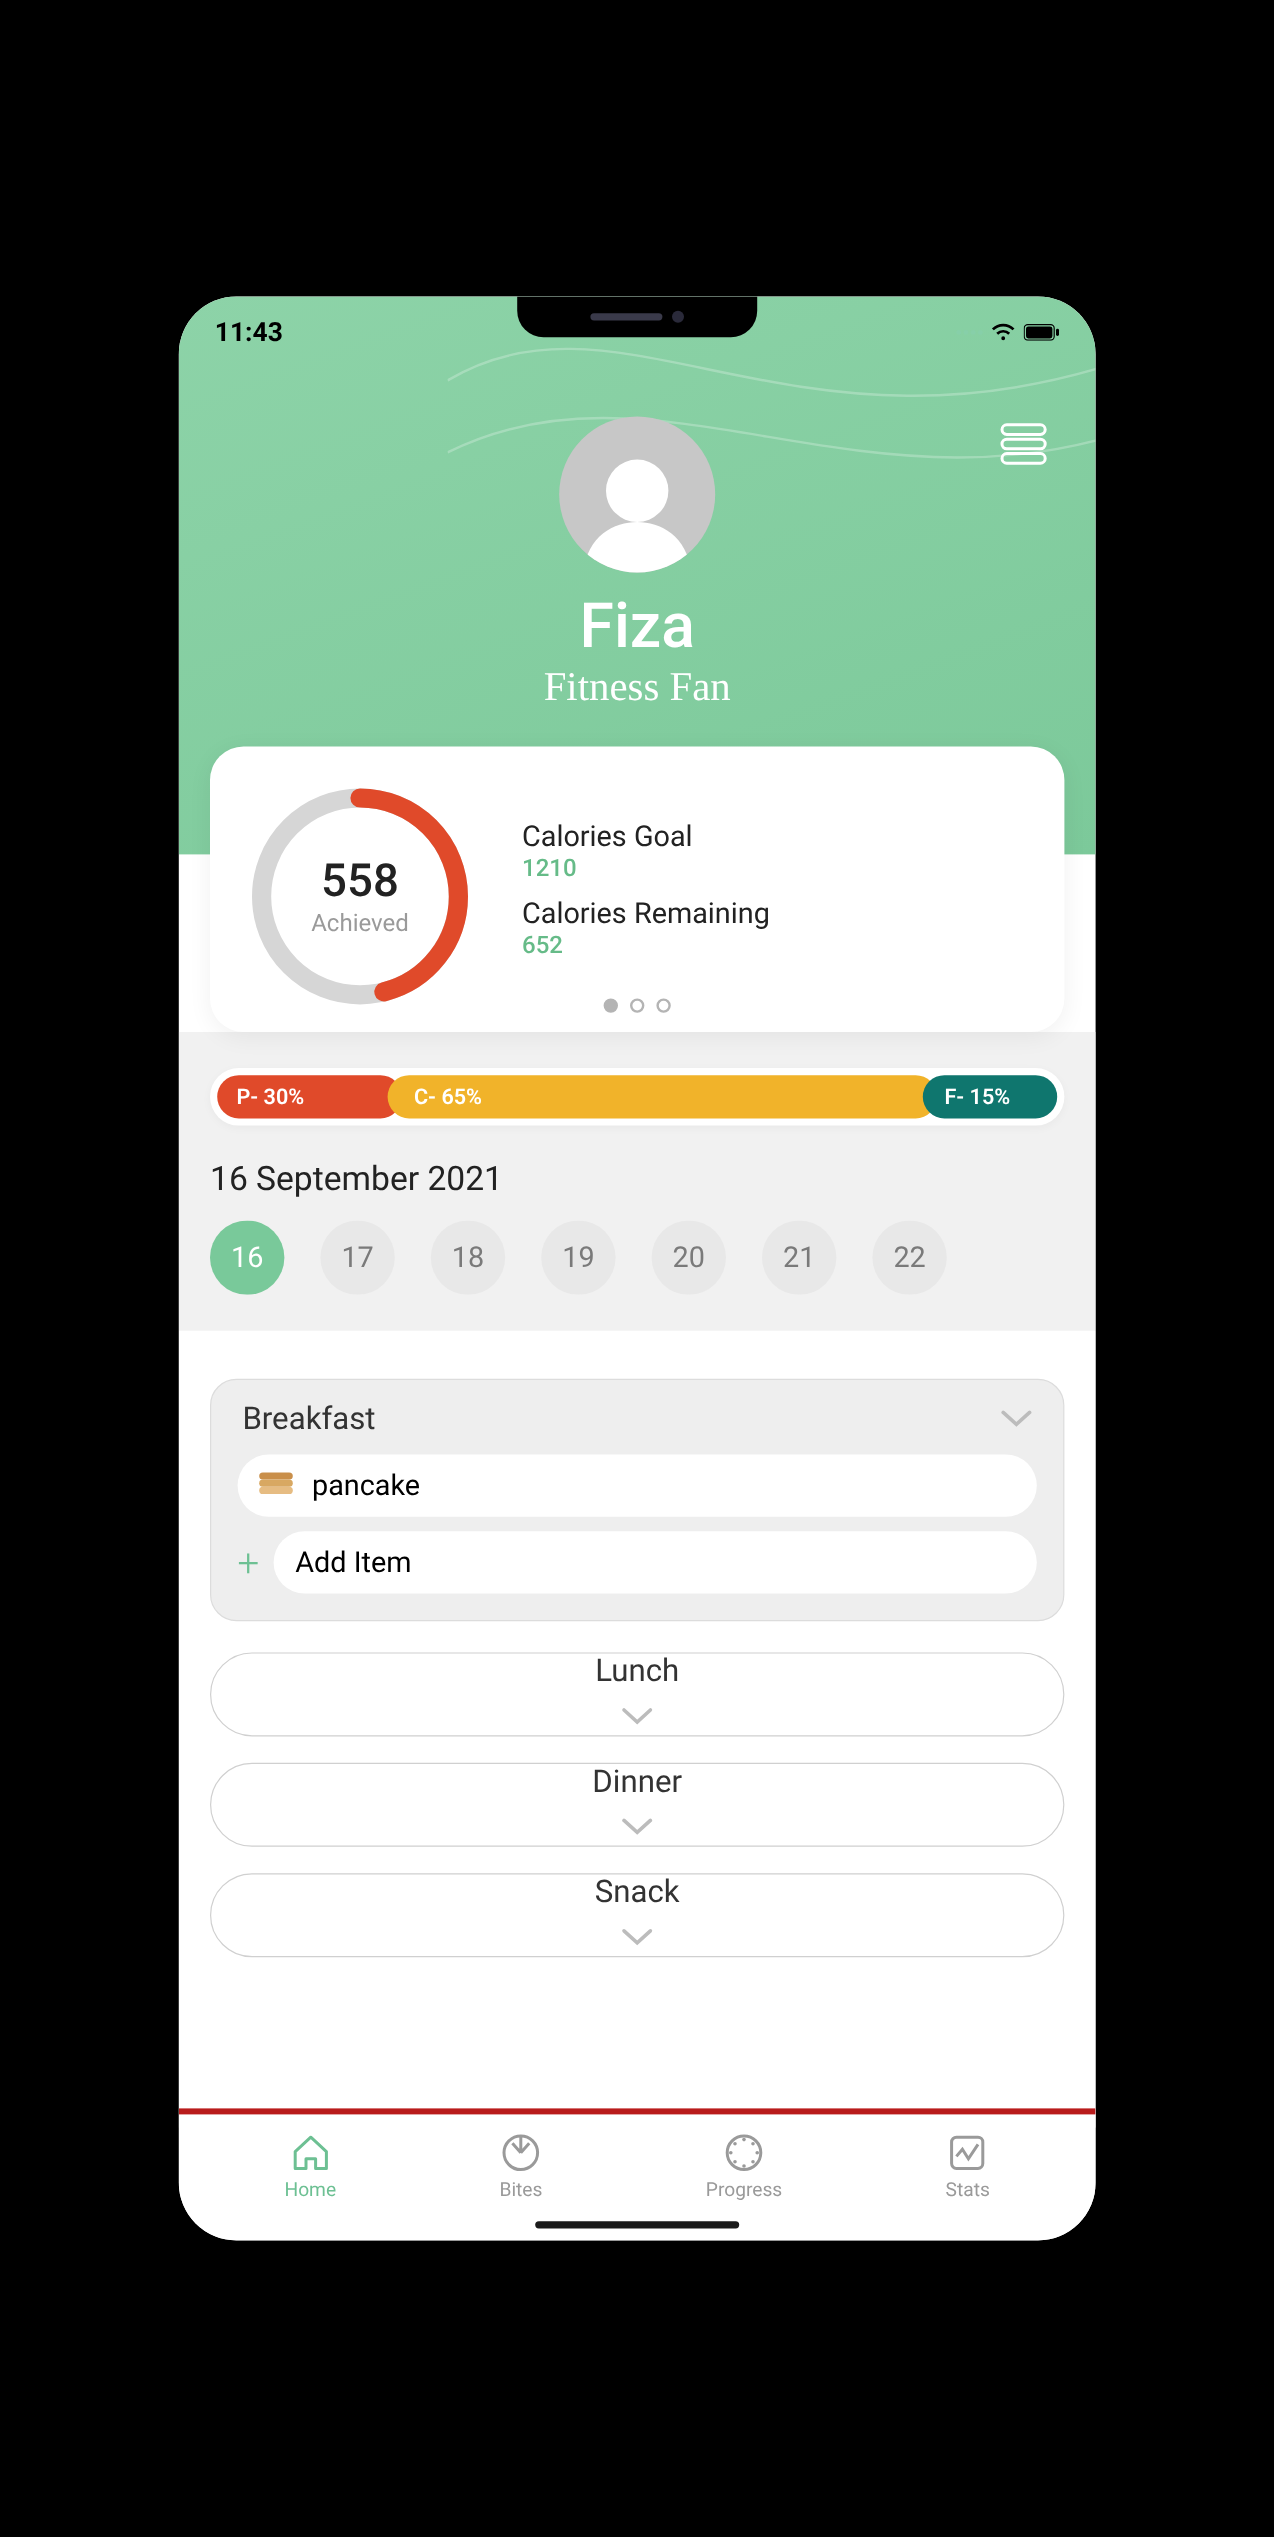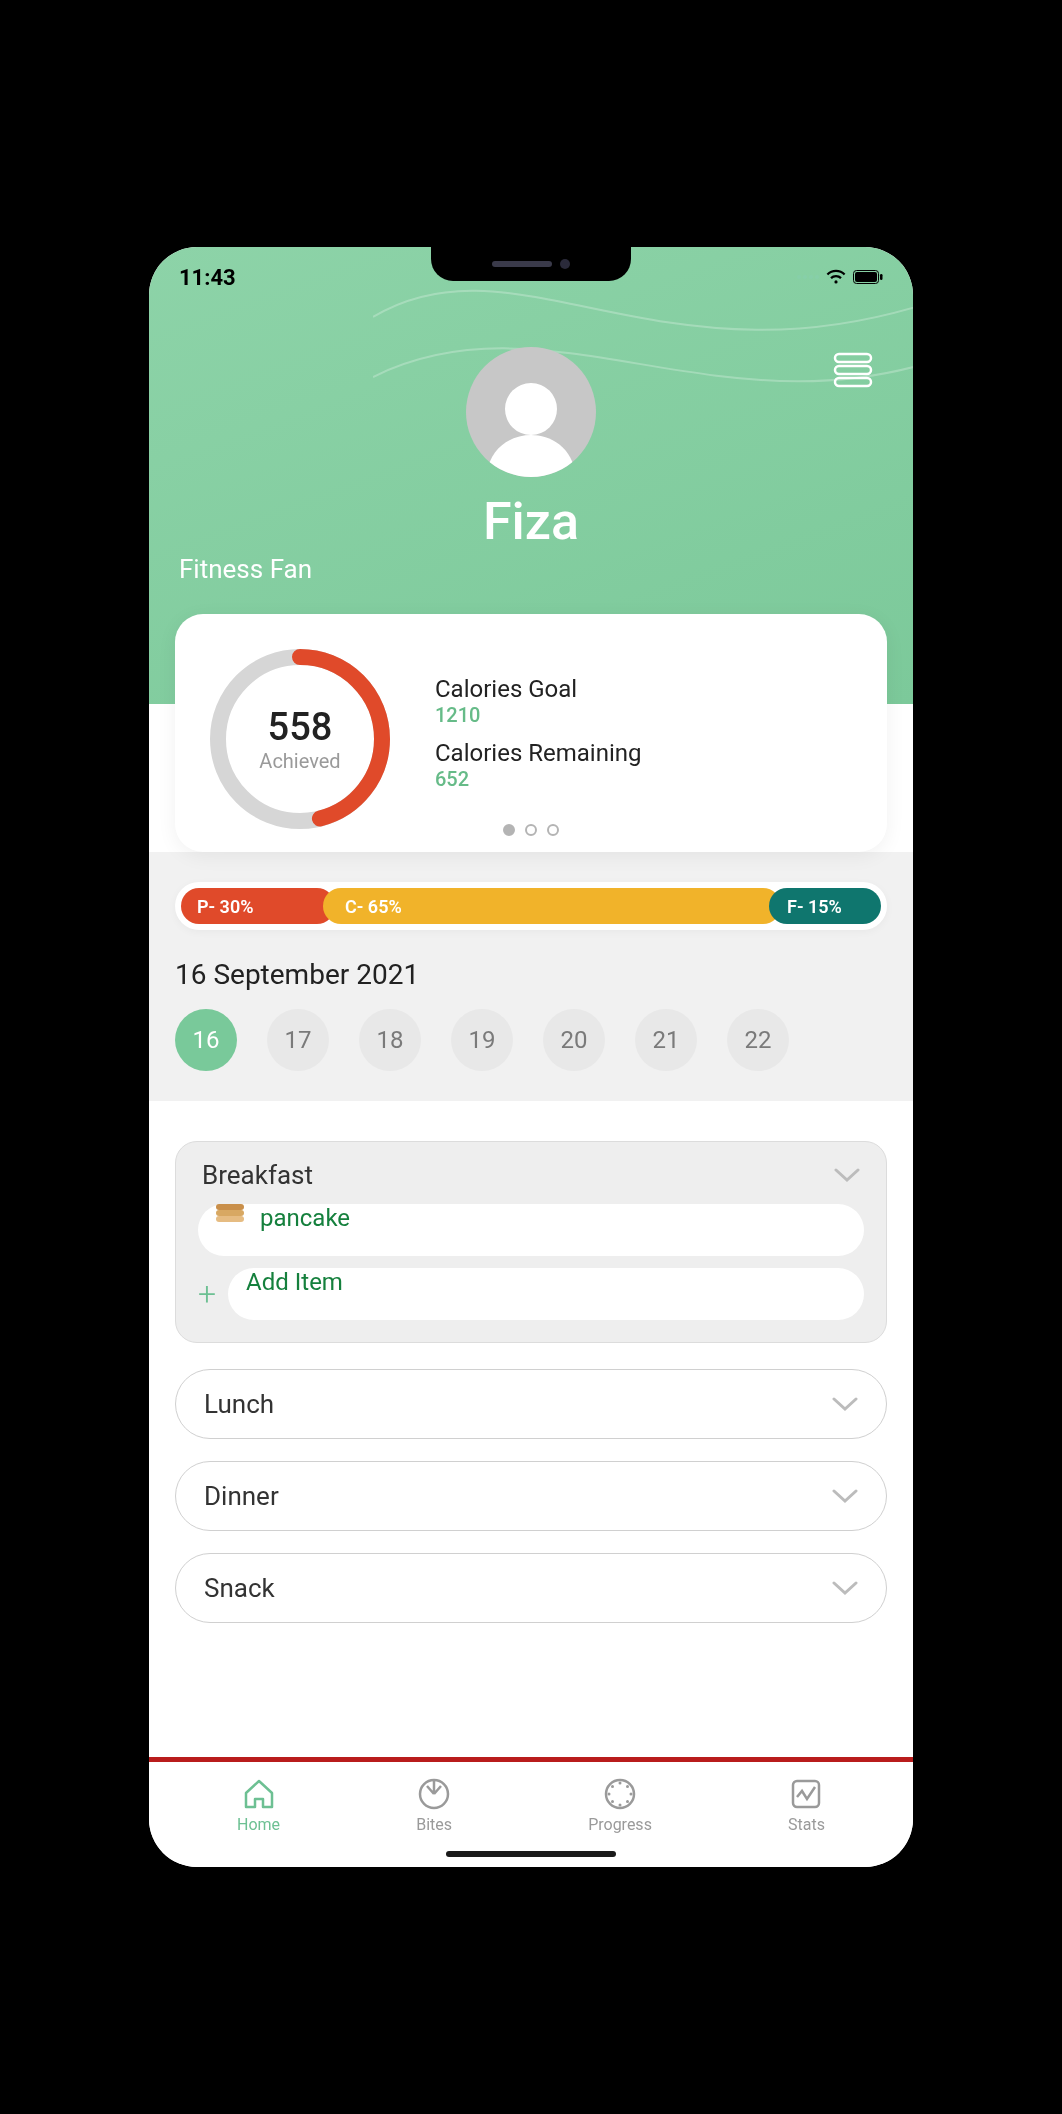--- a/index.html
+++ b/index.html
@@ -16,21 +16,21 @@
 .dots span { width: 4px; height: 4px; border-radius: 50%; background: #87cfa9; }
 .wifi-svg, .battery-svg { display: block; }
 .header-green { background: linear-gradient(160deg, #8dd3a8 0%, #7cc99a 100%); position: relative; padding: 80px 30px 120px; }
 .header-wave { position: absolute; inset: 0; overflow: hidden; pointer-events: none; }
 .header-wave svg { position: absolute; top: -50px; right: -60px; width: 600px; opacity: 0.25; }
 .menu-icon { position: absolute; top: 105px; right: 40px; z-index: 10; }
 .menu-icon svg { display: block; }
 .avatar { width: 130px; height: 130px; border-radius: 50%; background: #c7c7c7; margin: 20px auto 14px; overflow: hidden; position: relative; }
 .avatar svg { position: absolute; bottom: -6px; left: 50%; transform: translateX(-50%); }
 .username { color: #fff; font-size: 52px; font-weight: 500; text-align: center; }
-.subtitle { color: #fff; font-size: 26px; font-weight: 400; margin-top: 2px; }
+.subtitle { color: #fff; font-size: 34px; font-weight: 400; text-align: center; margin-top: 2px; font-family: Liberation Serif, serif; }
 .card { background: #fff; border-radius: 28px; margin: -90px 26px 0; padding: 30px 30px 18px; box-shadow: 0 4px 20px rgba(0,0,0,0.06); position: relative; z-index: 5; display: flex; align-items: center; gap: 40px; }
 .ring-wrap { position: relative; width: 190px; height: 190px; flex-shrink: 0; }
 .ring-wrap svg { transform: rotate(-90deg); }
 .ring-center { position: absolute; inset: 0; display: flex; flex-direction: column; align-items: center; justify-content: center; }
 .ring-number { font-size: 38px; font-weight: 500; color: #222; }
 .ring-label { font-size: 20px; color: #9a9a9a; }
 .cal-info .cal-block { margin-bottom: 12px; }
 .cal-title { font-size: 24px; color: #222; }
 .cal-value { font-size: 20px; color: #66bb88; font-weight: 500; }
 .card-dots { position: absolute; bottom: 16px; left: 0; right: 0; display: flex; justify-content: center; gap: 10px; }
@@ -43,31 +43,31 @@
 .macro-c { background: #f1b32a; flex: 1; margin-left: -12px; padding-left: 22px; }
 .macro-f { background: #0f766e; width: 16%; margin-left: -12px; padding-left: 18px; }
 .date-heading { font-size: 28px; color: #222; margin: 28px 0 18px; }
 .days-row { display: flex; gap: 30px; overflow: hidden; }
 .day-chip { width: 62px; height: 62px; border-radius: 50%; background: #e8e8e8; display: flex; align-items: center; justify-content: center; font-size: 24px; color: #7a7a7a; flex-shrink: 0; }
 .day-chip.active { background: #79c99a; color: #fff; }
 .meals-area { background: #fff; padding: 40px 26px 120px; }
 .meal-card-expanded { background: #eeeeee; border: 1px solid #dcdcdc; border-radius: 22px; padding: 18px 22px 22px; margin-bottom: 26px; }
 .meal-header { display: flex; justify-content: space-between; align-items: center; font-size: 26px; color: #333; margin: 0 4px 14px; }
 .chevron { color: #bcbcbc; }
-.food-row, .add-row { background: #fff; border-radius: 999px; height: 52px; display: flex; padding: 0 18px; gap: 16px; font-size: 24px; color: #15803d; margin-bottom: 12px; }
+.food-row, .add-row { background: #fff; border-radius: 999px; height: 52px; display: flex; align-items: center; padding: 0 18px; gap: 16px; font-size: 24px; color: #000000; margin-bottom: 12px; }
 .add-row { margin-bottom: 0; }
 .pancake-icon { width: 28px; height: 22px; position: relative; }
 .pancake-icon span { position: absolute; left: 0; right: 0; height: 6px; border-radius: 3px; background: #d8a862; }
 .pancake-icon span:nth-child(1){top:0;background:#c98f4a;} 
 .pancake-icon span:nth-child(2){top:6px;} 
 .pancake-icon span:nth-child(3){top:12px;background:#e6bc82;}
 .add-plus { color: #6dc093; font-size: 32px; font-weight: 300; line-height: 1; }
 .add-row-wrap { display: flex; align-items: center; gap: 12px; }
 .add-row-wrap .add-row { flex: 1; }
-.meal-pill { border: 1px solid #d0d0d0; border-radius: 999px; height: 70px; display: flex; align-items: center; justify-content: space-between; padding: 0 28px; font-size: 26px; color: #333; margin-bottom: 22px; }
+.meal-pill { border: 1px solid #d0d0d0; border-radius: 999px; height: 70px; display: flex; align-items: center; justify-content: space-between; padding: 0 28px; font-size: 26px; color: #333; margin-bottom: 22px; flex-direction: column; }
 .bottom-nav { position: absolute; bottom: 0; left: 0; right: 0; background: #fff; border-top: 5px solid #b91c1c; height: 110px; display: flex; justify-content: space-around; align-items: center; padding: 6px 20px 24px; }
 .nav-item { display: flex; flex-direction: column; align-items: center; gap: 4px; font-size: 16px; color: #9a9a9a; }
 .nav-item.active { color: #6dc093; }
 .home-indicator { position: absolute; bottom: 10px; left: 50%; transform: translateX(-50%); width: 170px; height: 6px; background: #1a1a1a; border-radius: 3px; z-index: 60; }
 .side-btn { position: absolute; background: #000; border-radius: 4px; }
 .side-left-1 { left: -6px; top: 230px; width: 6px; height: 44px; }
 .side-left-2 { left: -6px; top: 310px; width: 6px; height: 80px; }
 .side-left-3 { left: -6px; top: 410px; width: 6px; height: 80px; }
 .side-right { right: -6px; top: 340px; width: 6px; height: 120px; }
 </style>

